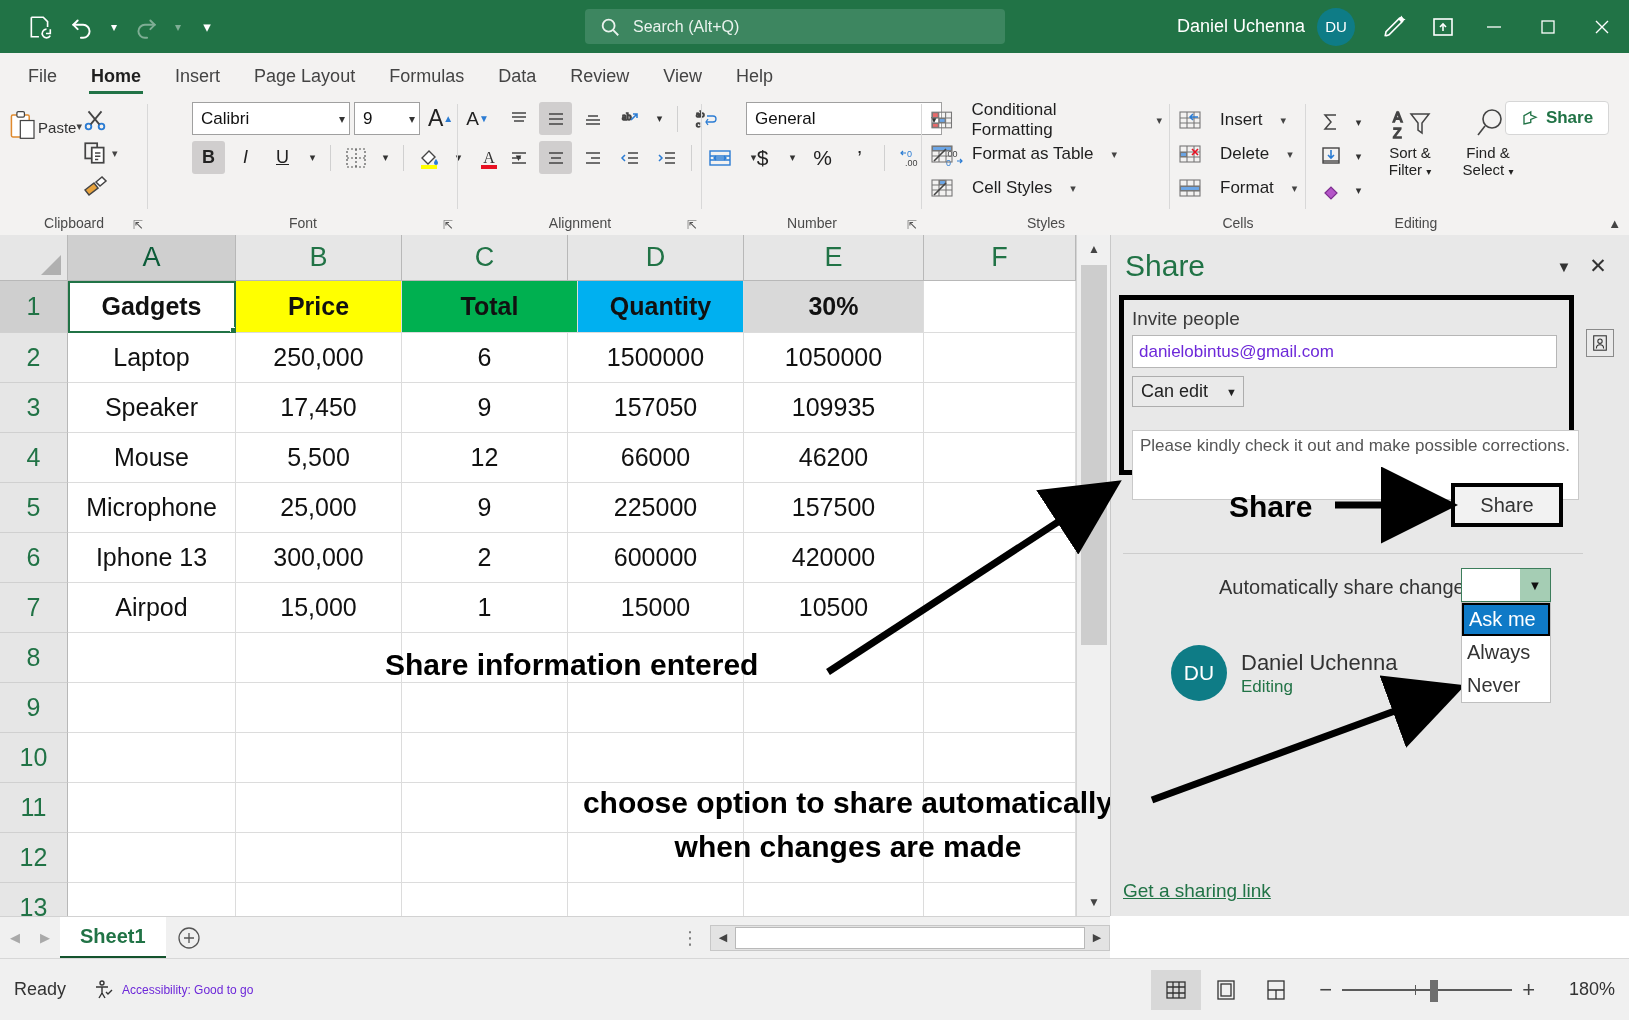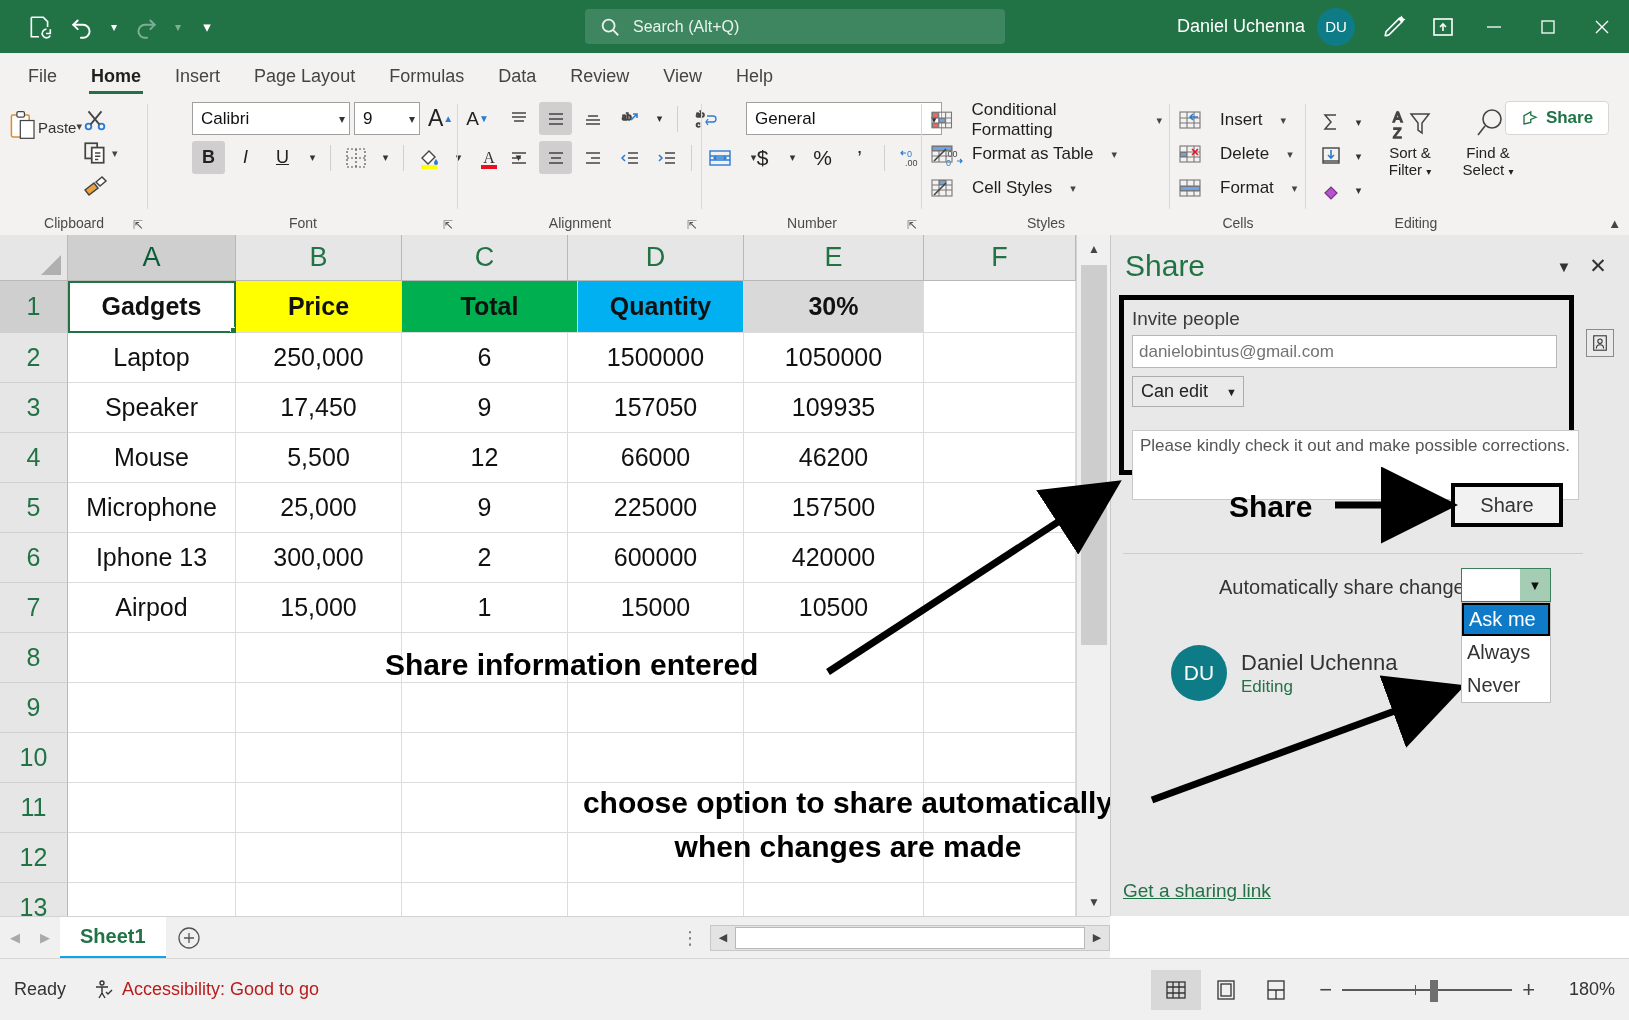--- a/index.html
+++ b/index.html
@@ -170,21 +170,21 @@
   .pane-ic{ width:34px;height:34px;display:flex;align-items:center;justify-content:center;color:#333;font-size:15px;cursor:pointer;}
   .pane-ic.x{ font-size:21px; }
 
   .invite-box{
     position:absolute; left:8px; top:60px; width:455px; height:180px; border:5px solid #000;
     background:#e8e8e8; padding:8px 0 0 8px;
   }
   .invite-lbl{ font-size:19px; color:#3a3a3a; margin-bottom:5px;}
   .invite-input{
     width:425px; height:33px; background:#fff; border:1px solid #b6b6b6;
-    font-size:17px; color:#737373; padding:0 6px; display:flex; align-items:center; cursor:text;
+    font-size:17px; color:#6d28d9; padding:0 6px; display:flex; align-items:center; cursor:text;
   }
   .perm{
     margin-top:8px; width:112px; height:31px; background:#eaeaea; border:1px solid #adadad;
     display:flex; align-items:center; padding:0 6px 0 8px; font-size:18px; color:#222; cursor:pointer;
   }
   .perm .pc{ margin-left:auto; font-size:11px;}
   .msg{
     position:absolute; left:8px; top:130px; width:447px; height:70px; background:#fff;
     border:1px solid #c9c9c9; padding:5px 7px; font-size:17px; color:#555; cursor:text;
   }
@@ -237,37 +237,37 @@
 
   
   .sheetbar{
     position:absolute; left:0; top:916px; width:1110px; height:42px; background:#f0f0f0;
     border-top:1px solid #d2d2d2; display:flex; align-items:center;
   }
   .nav-a{ width:30px;height:42px;display:flex;align-items:center;justify-content:center;color:#a9a9a9;font-size:13px;cursor:pointer;}
   .sheet-tab{
     height:42px; padding:0 20px; display:flex; align-items:center;
     font-size:20px; font-weight:bold; color:#217346; background:#fff; cursor:pointer;
-    border-bottom:3px solid #0ea5e9;
+    border-bottom:3px solid #14532d;
   }
   .addsheet{ width:46px;height:42px;display:flex;align-items:center;justify-content:center;cursor:pointer;}
   .tabdots{ margin-left:auto; color:#777; font-size:18px; letter-spacing:1px; padding-right:6px; cursor:pointer;}
   .hscroll{
     margin-left:4px; width:400px; height:26px; background:#e3e3e3; border:1px solid #c7c7c7; display:flex; align-items:center;
   }
   .hs-btn{ width:24px;height:24px;display:flex;align-items:center;justify-content:center;font-size:11px;color:#444;cursor:pointer;}
   .hs-thumb{ flex:1; height:22px; background:#fff; border:1px solid #b9b9b9; cursor:pointer;}
 
   
   .statusbar{
     position:absolute; left:0; top:958px; width:1629px; height:62px; background:#f0f0f0;
     border-top:1px solid #d7d7d7; display:flex; align-items:center; padding-left:14px;
   }
   .st-txt{ font-size:18px; color:#333; margin-right:26px; cursor:default;}
-  .st-acc{ display:flex; align-items:center; gap:8px; font-size:18px; color:#b91c1c; cursor:pointer;}
+  .st-acc{ display:flex; align-items:center; gap:8px; font-size:12px; color:#6d28d9; cursor:pointer;}
   .st-right{ margin-left:auto; display:flex; align-items:center; gap:0; padding-right:14px;}
   .viewbtn{ width:50px;height:40px;display:flex;align-items:center;justify-content:center;cursor:pointer;color:#333;}
   .viewbtn.on{ background:#d8d8d8;}
   .zoomwrap{ display:flex; align-items:center; gap:10px; margin-left:18px;}
   .zline{ width:170px; height:2px; background:#5a5a5a; position:relative; cursor:pointer;}
   .zmid{ position:absolute; left:73px; top:-4px; width:1px; height:10px; background:#5a5a5a;}
   .zthumb{ position:absolute; left:88px; top:-9px; width:8px; height:22px; background:#6f6f6f;}
   .zpm{ font-size:22px; color:#444; cursor:pointer;}
   .zval{ font-size:18px; color:#333; width:60px; text-align:right; margin-left:10px; cursor:pointer;}
 </style>

